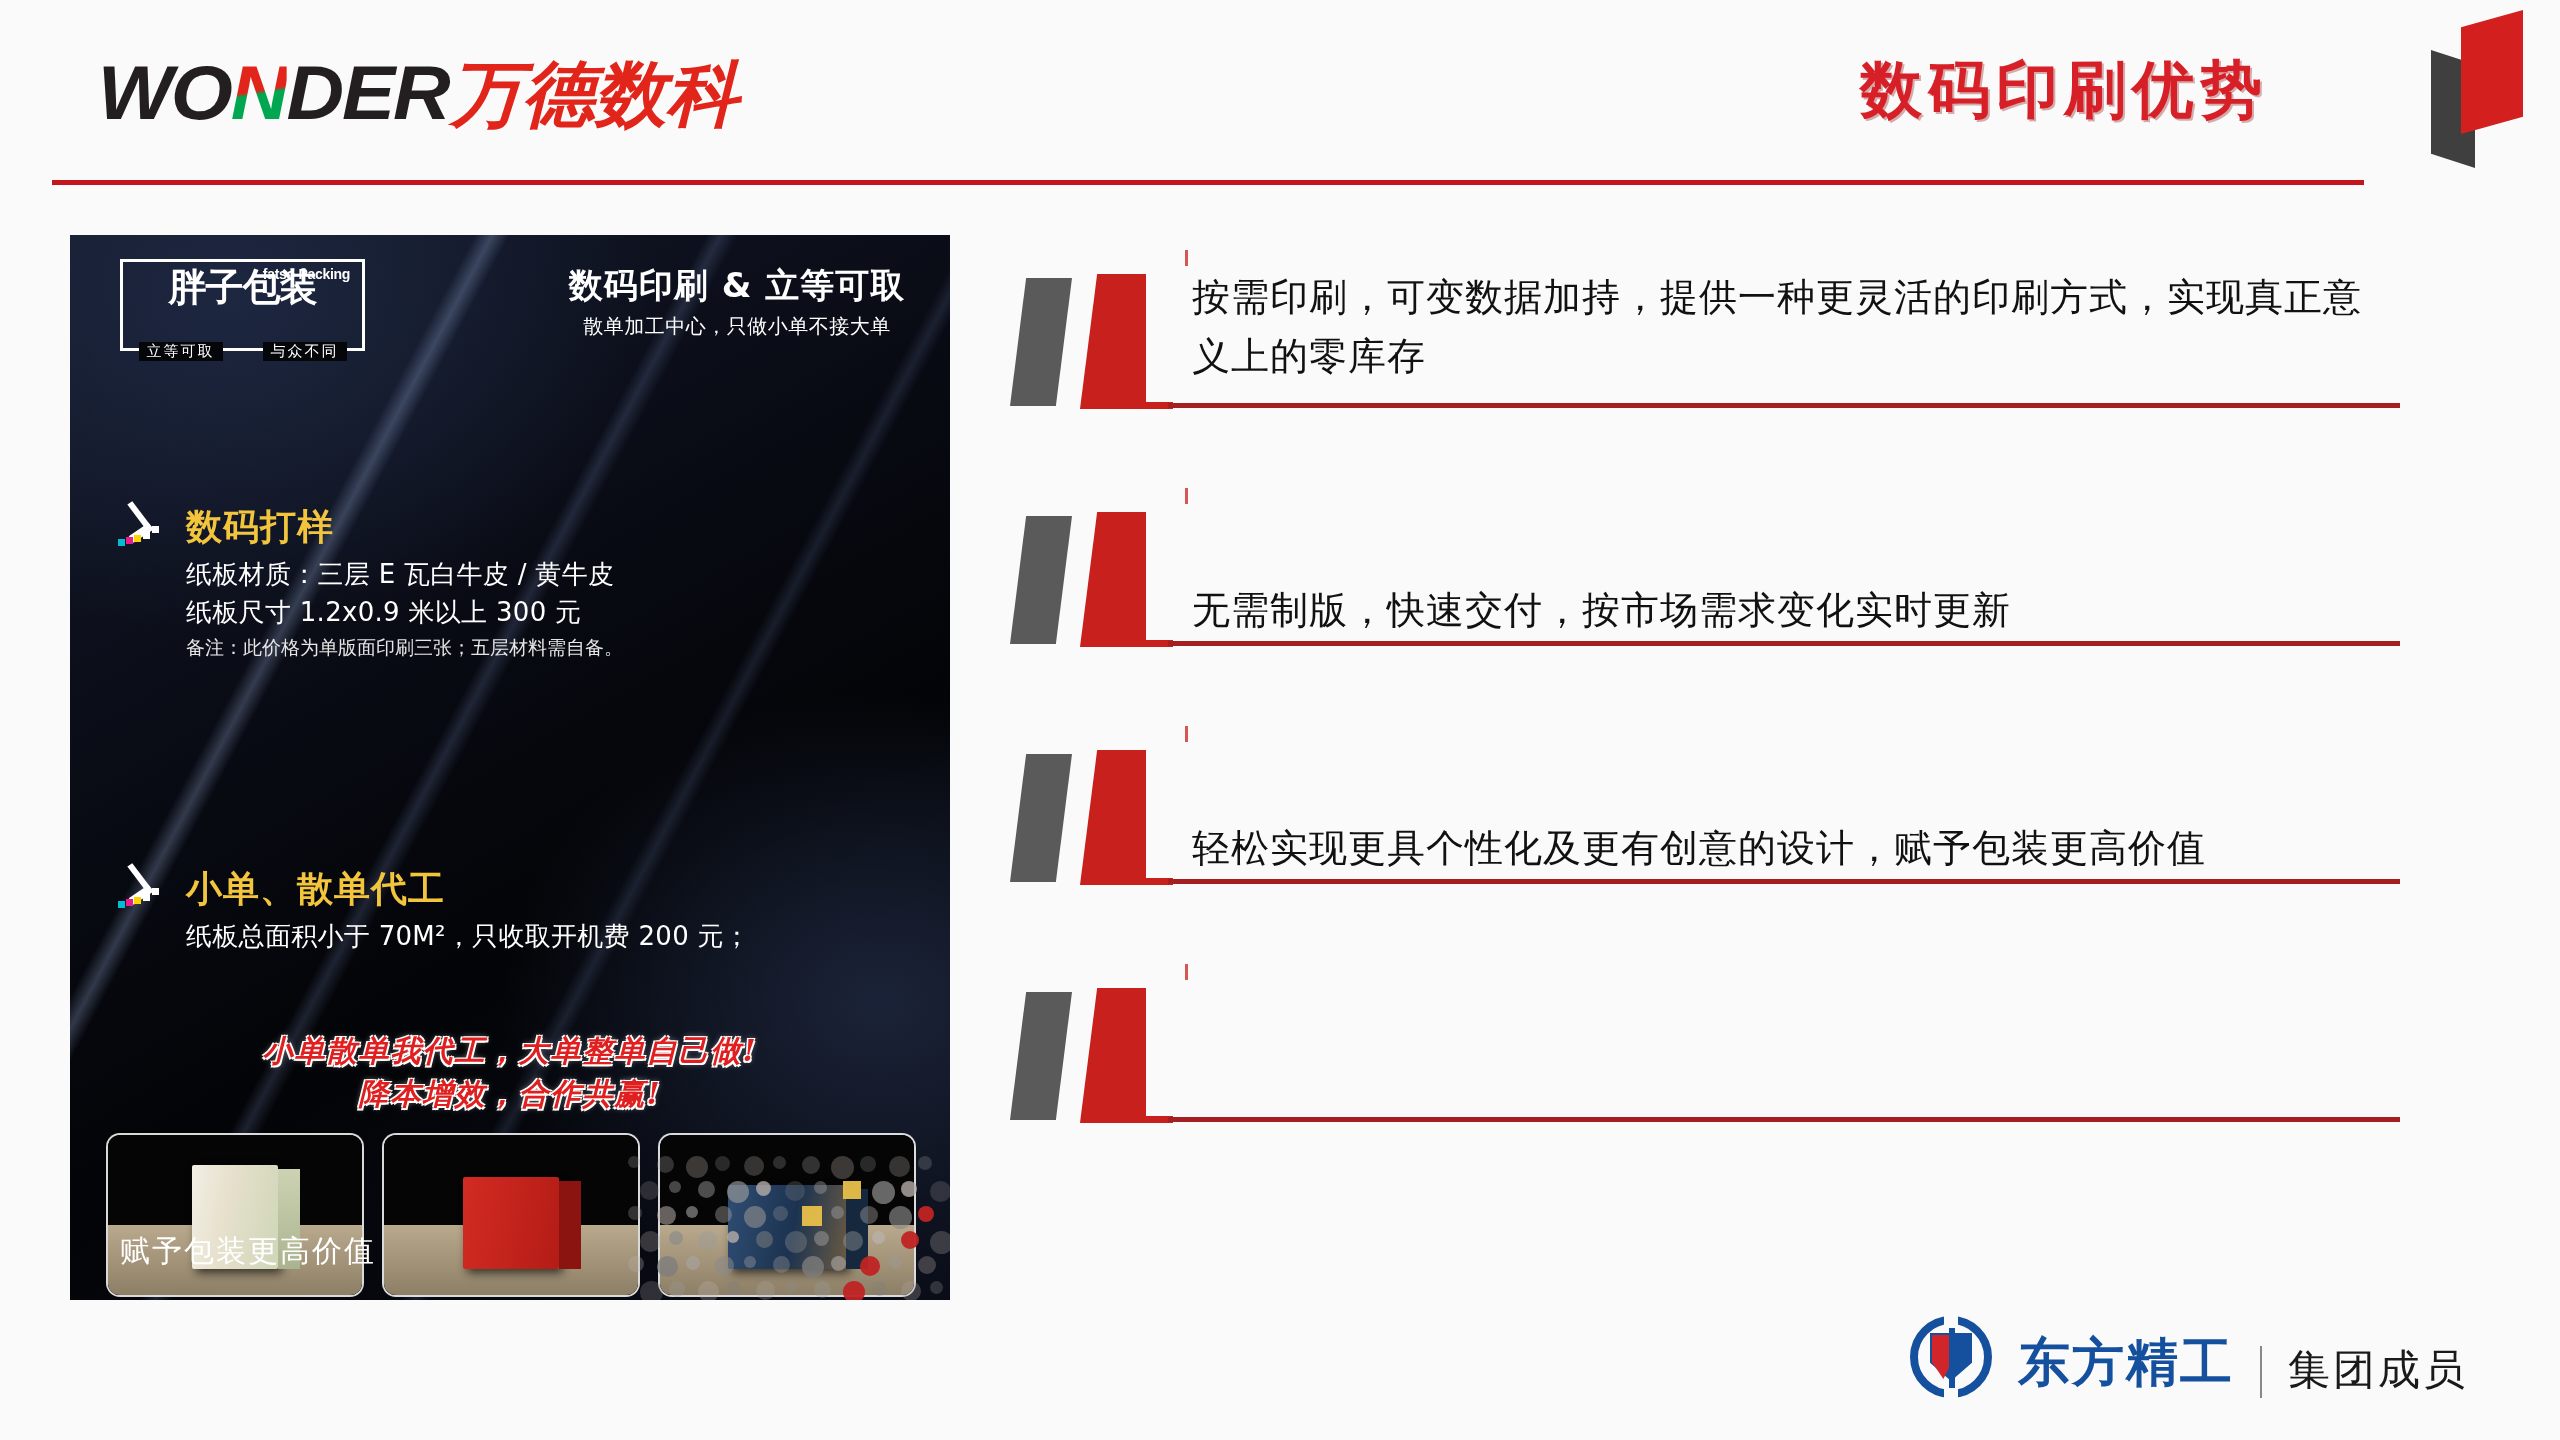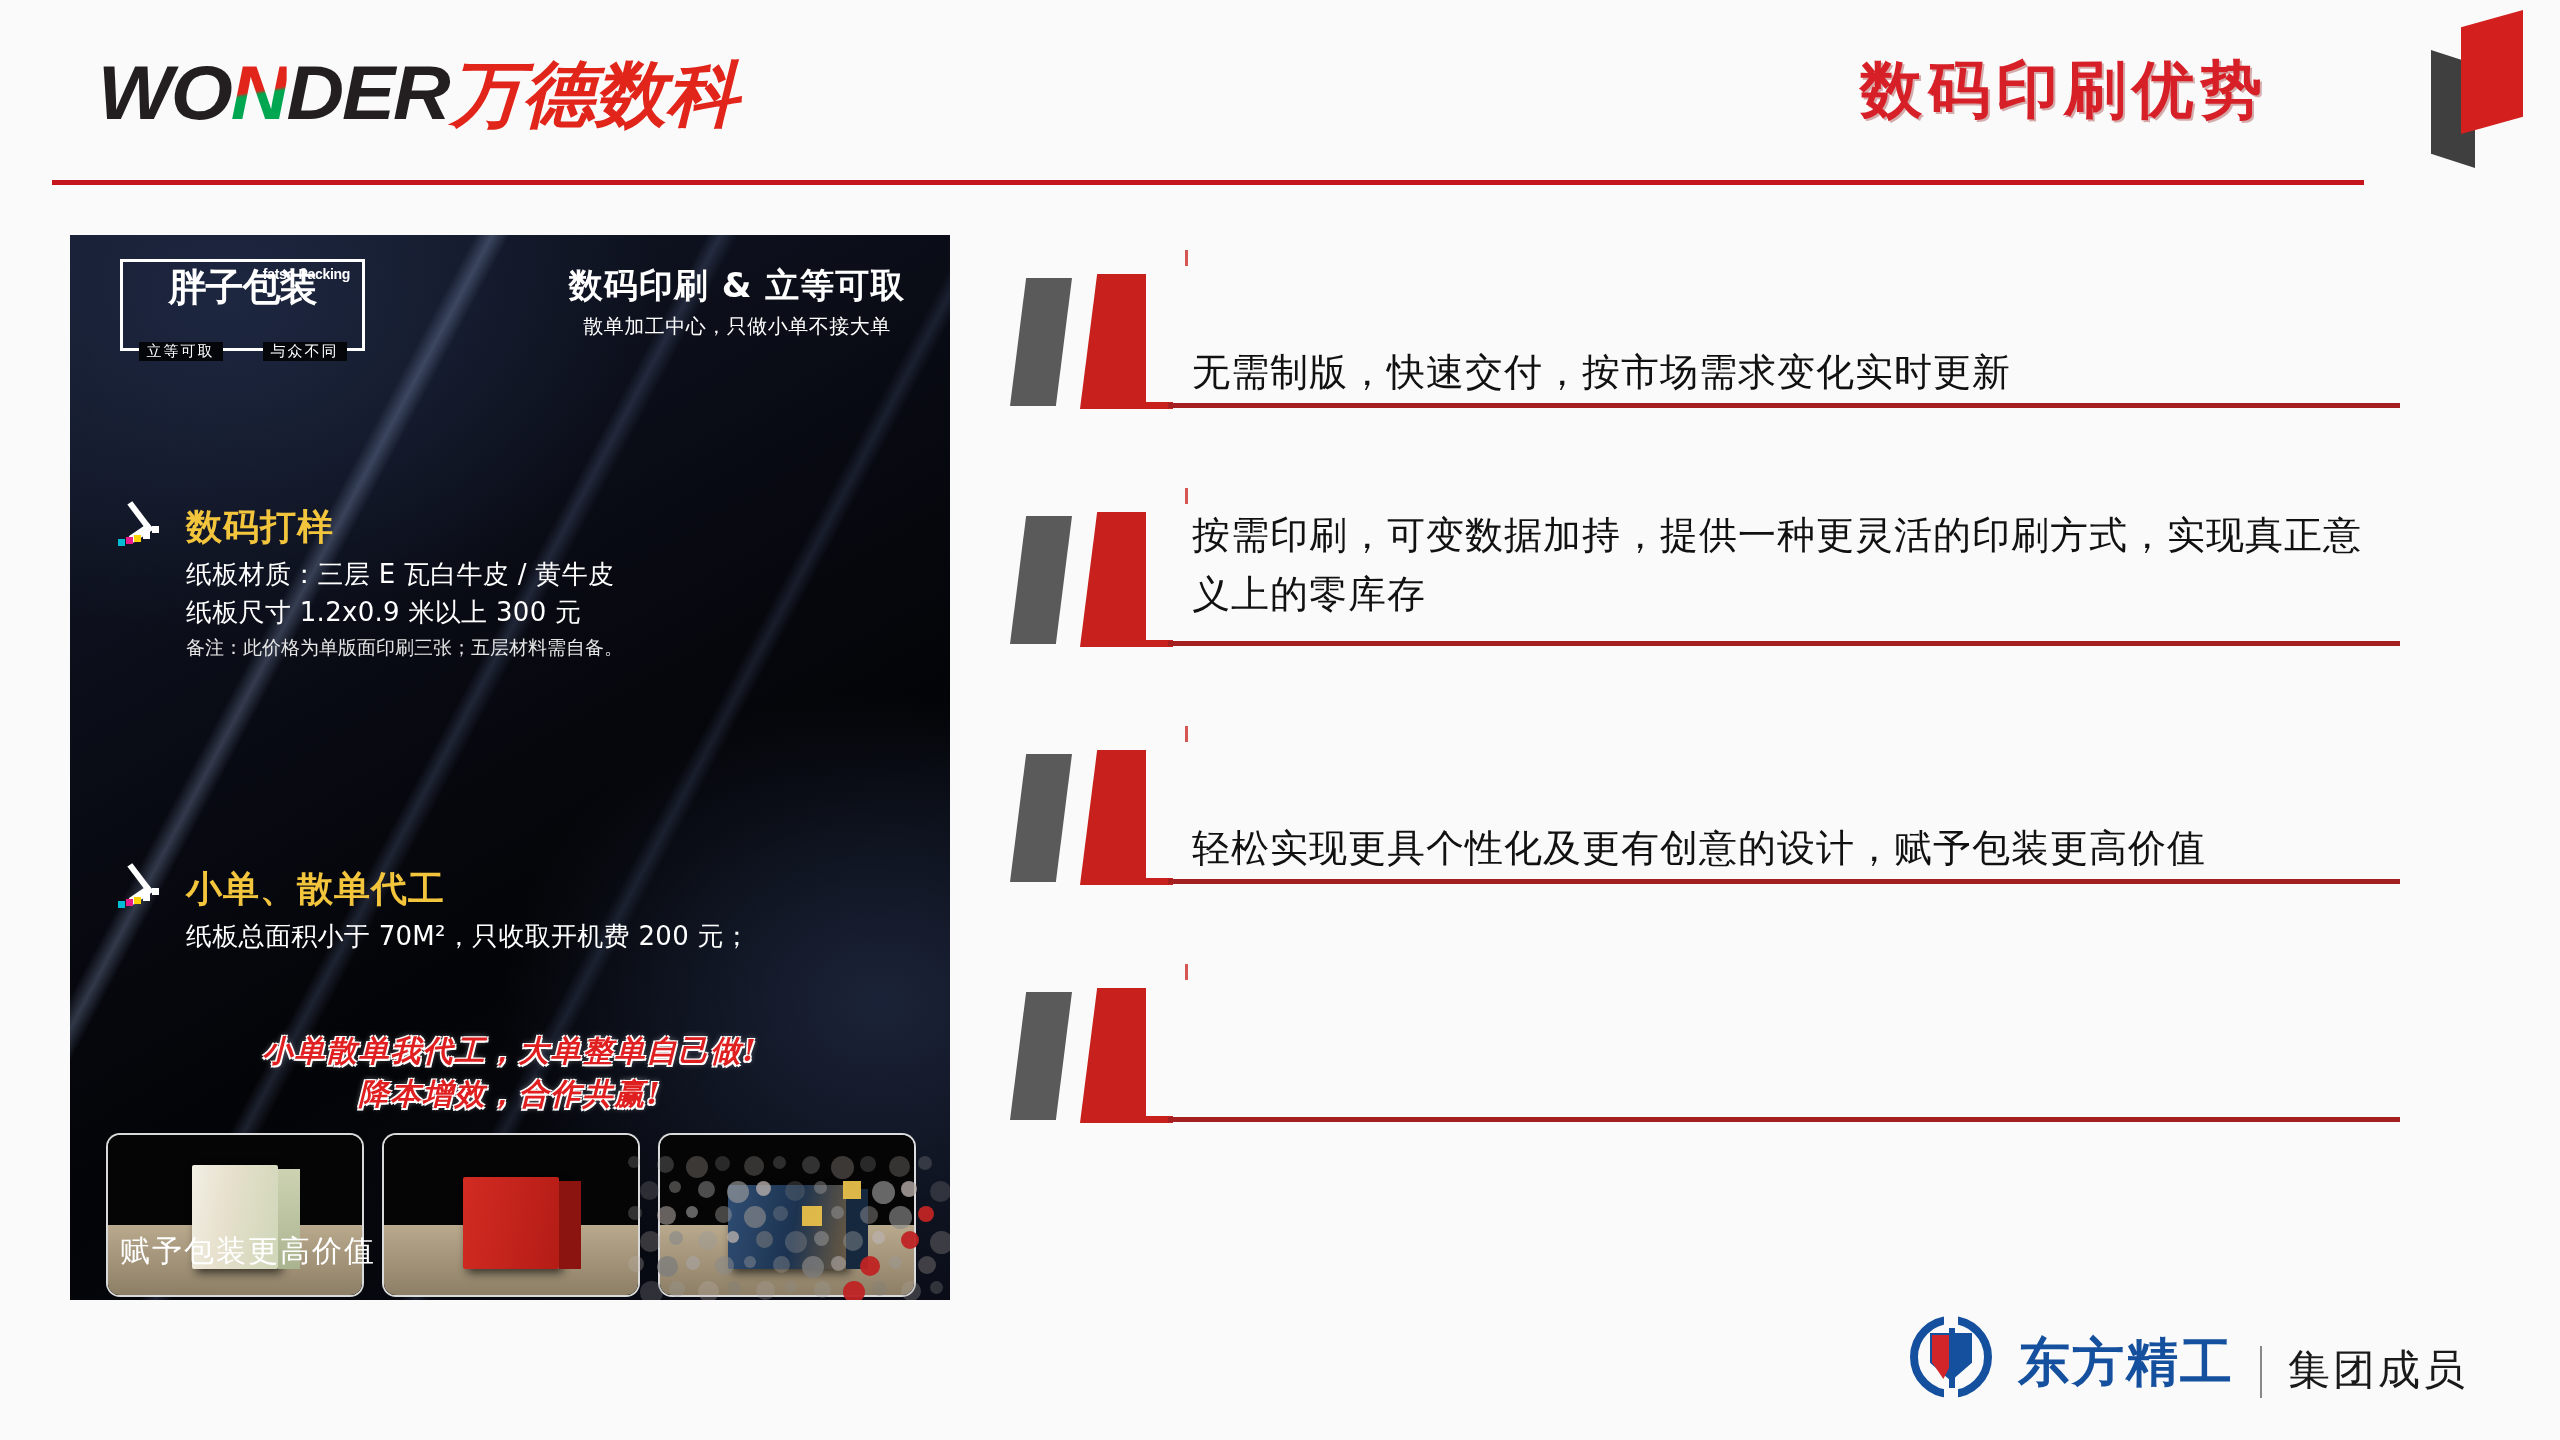--- a/index.html
+++ b/index.html
@@ -427,36 +427,36 @@
       <span class="dg" style="left:194px;top:131px;width:17px;height:17px;background:#9b9b9b;opacity:0.3"></span>
       <span class="dg" style="left:223px;top:131px;width:22px;height:22px;background:#c02424;opacity:0.95"></span>
       <span class="dg" style="left:252px;top:131px;width:15px;height:15px;background:#7d7d7d;opacity:0.3"></span>
       <span class="dg" style="left:281px;top:131px;width:20px;height:20px;background:#a8a2a0;opacity:0.3"></span>
       <span class="dg" style="left:310px;top:131px;width:13px;height:13px;background:#8a8a8a;opacity:0.3"></span>
     </div>
 </div>
 
 <div class="bullets">
 
+  <div class="bullet two-line">
+    <span class="tick"></span>
+    <span class="mk-gray"></span>
+    <span class="mk-red"></span>
+    <span class="mk-red-tail"></span>
+    <span class="rule"></span>
+    <div class="btext">按需印刷，可变数据加持，提供一种更灵活的印刷方式，实现真正意义上的零库存</div>
+  </div>
+
   <div class="bullet">
     <span class="tick"></span>
     <span class="mk-gray"></span>
     <span class="mk-red"></span>
     <span class="mk-red-tail"></span>
     <span class="rule"></span>
     <div class="btext">无需制版，快速交付，按市场需求变化实时更新</div>
-  </div>
-
-  <div class="bullet two-line">
-    <span class="tick"></span>
-    <span class="mk-gray"></span>
-    <span class="mk-red"></span>
-    <span class="mk-red-tail"></span>
-    <span class="rule"></span>
-    <div class="btext">按需印刷，可变数据加持，提供一种更灵活的印刷方式，实现真正意义上的零库存</div>
   </div>
 
   <div class="bullet">
     <span class="tick"></span>
     <span class="mk-gray"></span>
     <span class="mk-red"></span>
     <span class="mk-red-tail"></span>
     <span class="rule"></span>
     <div class="btext">轻松实现更具个性化及更有创意的设计，赋予包装更高价值</div>
   </div>

